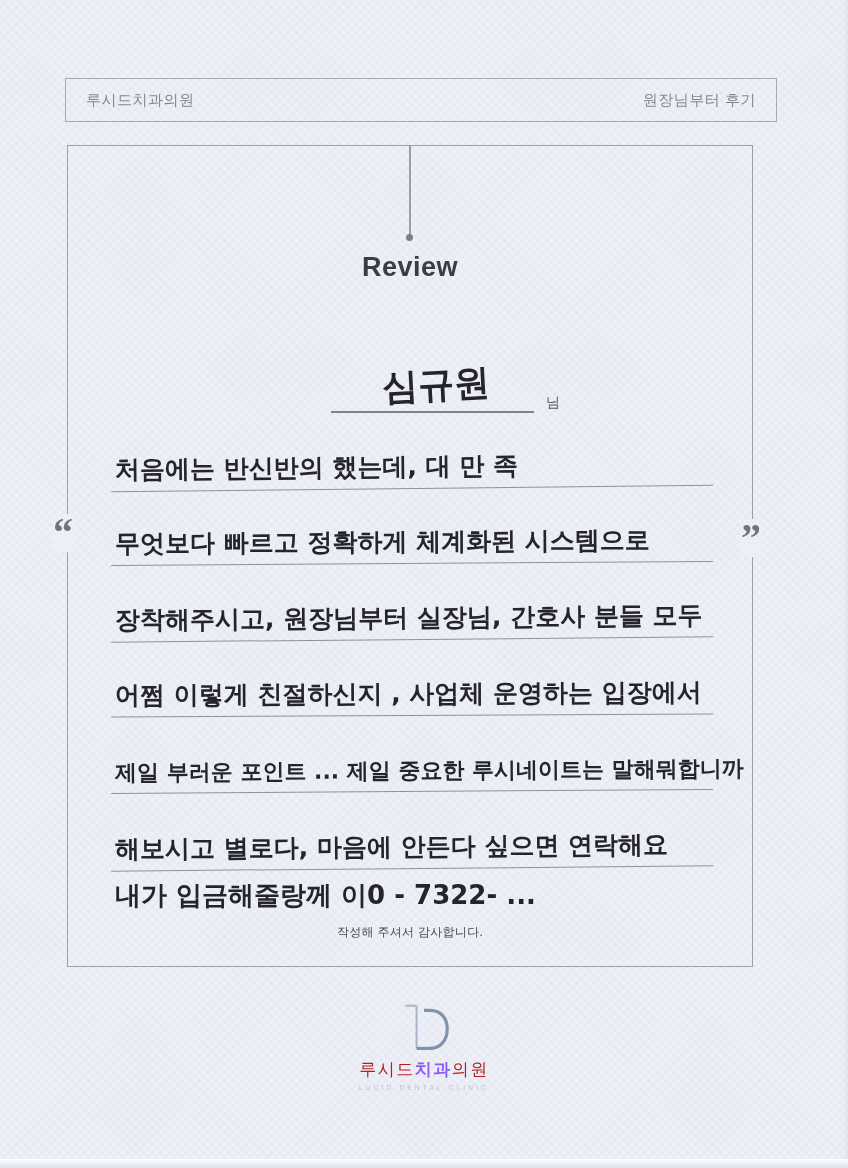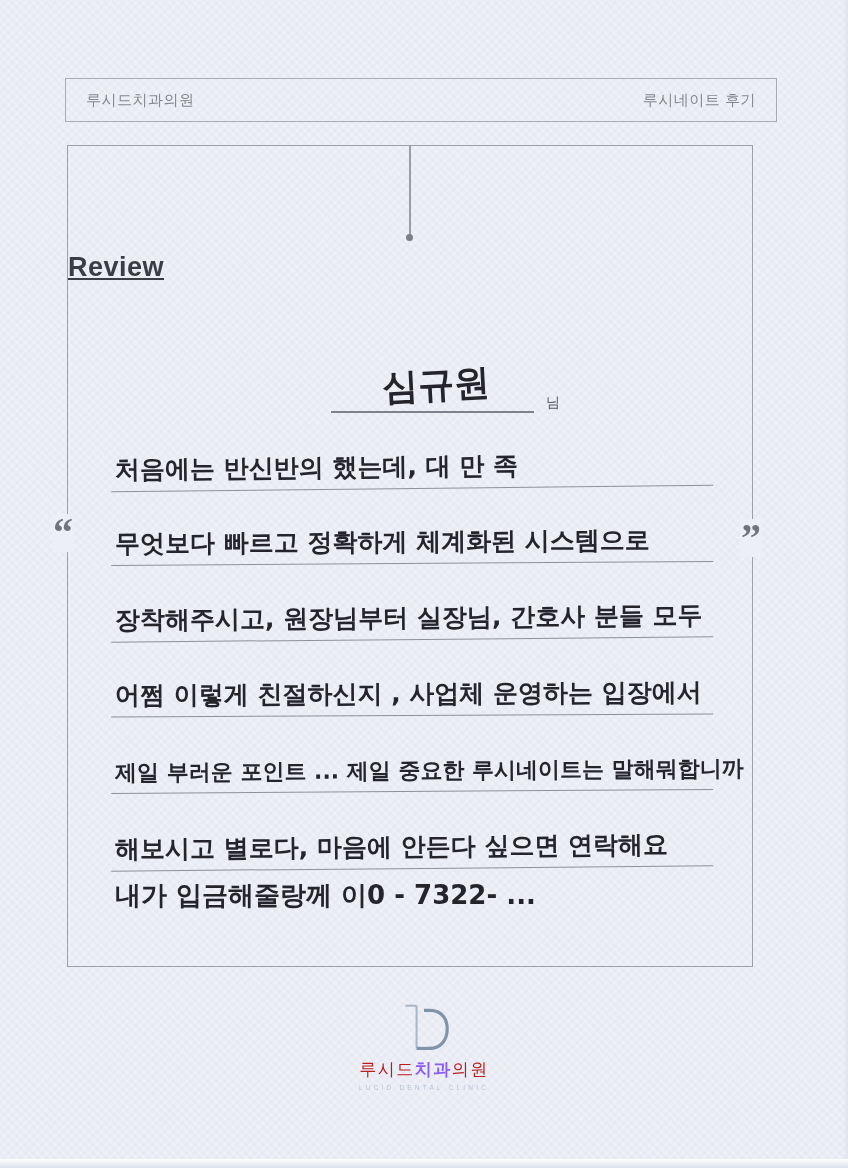--- a/index.html
+++ b/index.html
@@ -48,22 +48,22 @@
     position:absolute; left:341px; top:-1px; width:1.8px; height:91px;
     background:#9b9ea9;
   }
   .connector-dot {
     position:absolute; left:338px; top:88px; width:7px; height:7px;
     border-radius:50%; background:#7c7f89;
   }
 
   .review-title {
     position:absolute; left:0; top:106px; width:100%;
-    font-size:27px; font-weight:700;
-    color:#3b3d44; letter-spacing:.5px;text-decoration:underline;
+    text-align:center; font-size:27px; font-weight:700;
+    color:#3b3d44; letter-spacing:.5px;
   }
   .review-subtitle {
     position:absolute; left:0; top:146px; width:100%;
     text-align:center; font-size:13.5px; color:#4b4d54; letter-spacing:.3px;
   }
 
   
   .hand {
     font-family:"DejaVu Sans", sans-serif;
     font-weight:700; color:#24242a; white-space:nowrap;
@@ -129,21 +129,21 @@
     color:#b7c2d2; text-transform:uppercase;
   }
 </style>
 </head>
 <body>
 
 <div class="page">
 
   <div class="header-box">
     <span>루시드치과의원</span>
-    <span>루시네이트 후기</span>
+    <span>원장님부터 후기</span>
   </div>
 
   <div class="card">
 
     <div class="connector-line"></div>
     <div class="connector-dot"></div>
 
     <div class="review-title">Review</div>
 
     <div class="name-value hand">심규원</div>
@@ -170,20 +170,21 @@
         <span class="hand">제일 부러운 포인트 ...  제일 중요한 루시네이트는 말해뭐합니까</span>
       </div>
       <div class="rrow r5">
         <span class="hand">해보시고 별로다,  마음에 안든다 싶으면 연락해요</span>
       </div>
       <div class="rrow r6 no-rule">
         <span class="hand">내가 입금해줄랑께  이0 - 7322- ...</span>
       </div>
     </div>
 
+    <div class="thanks">작성해 주셔서 감사합니다.</div>
   </div>
 
   <div class="footer-logo">
     <svg class="monogram" viewBox="0 0 60 56" fill="none" xmlns="http://www.w3.org/2000/svg">
       <path d="M10 4 H22" stroke="#a9b6c8" stroke-width="2.2"></path>
       <path d="M22 4 V50" stroke="#a9b6c8" stroke-width="2.2"></path>
       <path d="M22 50 H38" stroke="#8193a8" stroke-width="3.4"></path>
       <path d="M30 9 H36 C50 9 55 19 55 29 C55 41 48 50 36 50" stroke="#8193a8" stroke-width="3.4"></path>
     </svg>
     <div class="brand-kr">

